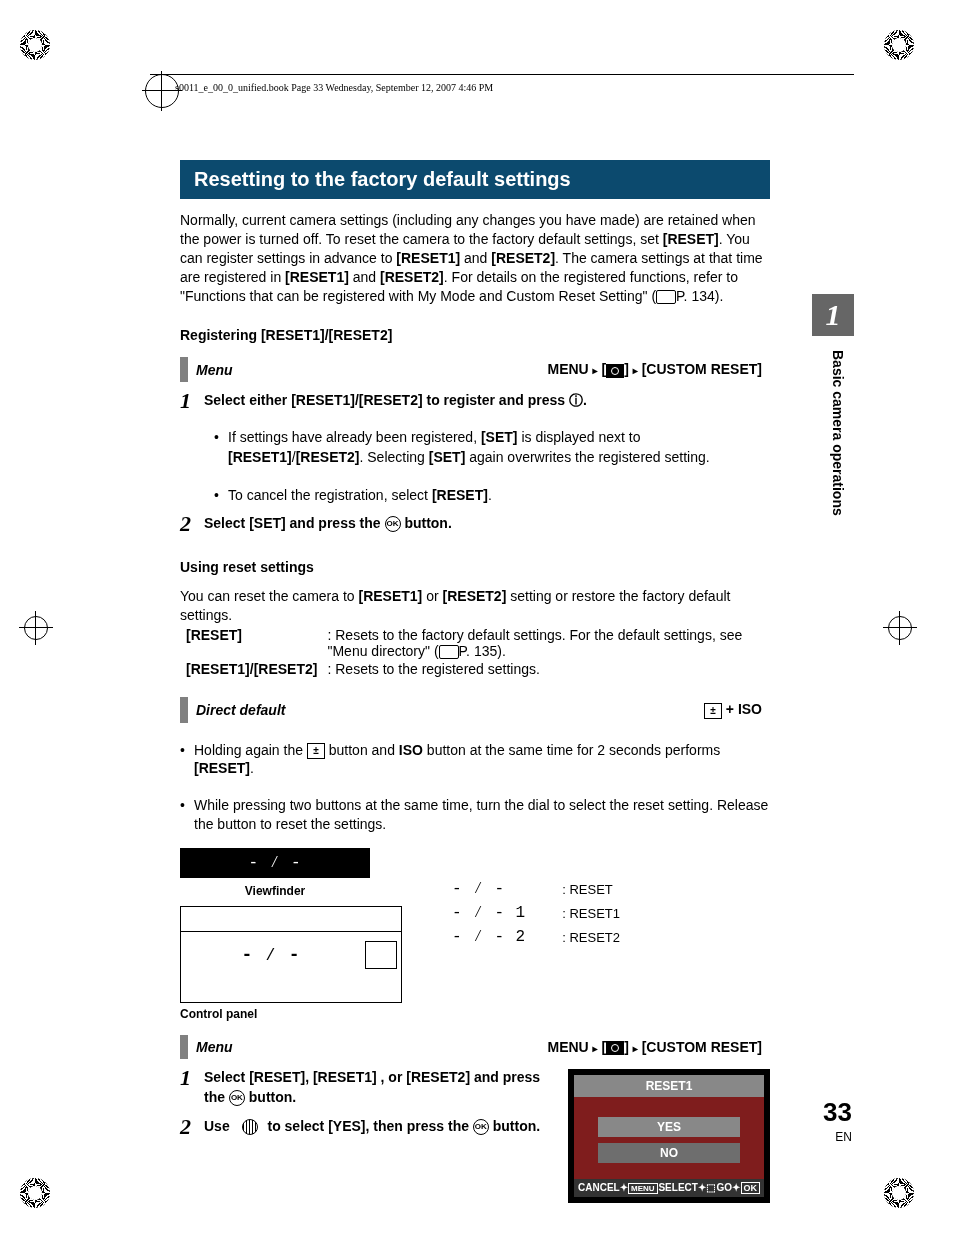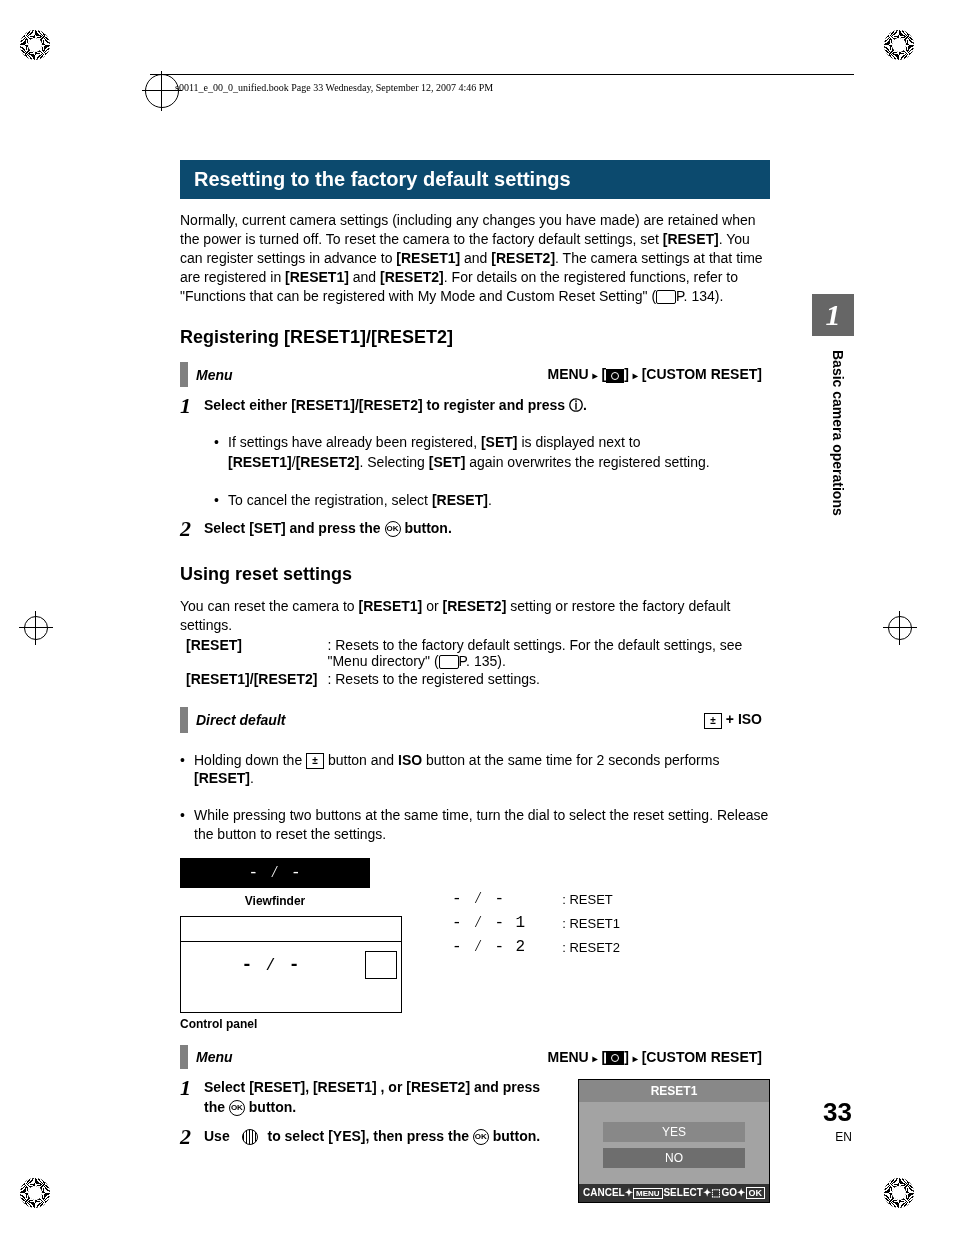--- a/index.html
+++ b/index.html
@@ -57,21 +57,21 @@
   .header-oval::after  { width:40px; height:1px; top:15px; left:-4px;}
   .content {
     position: absolute; top: 160px; left: 180px; width: 590px;
   }
   .title-bar {
     background:#0c4a6e; color:#fff; font-weight:bold; font-size:20px;
     padding: 8px 14px;
   }
   .para { line-height: 1.35; margin-top: 12px; font-size: 14px; }
   .b { font-weight: bold; }
-  .subhead { font-weight: bold; margin-top: 22px; font-size:18px;}
+  .subhead { font-weight: bold; margin-top: 22px; font-size:14px;}
   .menu-box {
     margin-top: 14px; border-left: 8px solid #808080;
     padding: 4px 8px; display:flex; align-items:center;
     font-style: italic; font-weight:bold;
   }
   .menu-path {
     margin-left: auto; font-style: normal; font-weight:bold;
     font-family: Arial, sans-serif;
   }
   .menu-path .menu-w { font-family: Arial Black, Arial, sans-serif; }
@@ -135,28 +135,28 @@
   }
   .cp-row { border-bottom:1px solid #000; height:24px; }
   .cp-main { display:flex; height:46px; align-items:center; }
   .cp-main .left { flex:1; text-align:center; font-size:18px; font-weight:bold;}
   .cp-main .right { width:30px; height:26px; border:1px solid #000; margin:4px;}
   .cp-label { font-size:12px; font-weight:bold; width:220px; margin-top:4px;}
   .reset-legend { font-size:13px; }
   .reset-legend td { padding:2px 8px; }
   .digi { font-family: "Courier New", monospace; font-size:16px; letter-spacing:1px;}
   .screen-box {
-    width:190px; background:#a3a3a3; color:#fff; font-size:12px;
-    border:1px solid #000000;
+    width:190px; background:#7f1d1d; color:#fff; font-size:12px;
+    border:6px solid #000000;
   }
   .screen-title {
     background:#888; text-align:center; font-weight:bold; padding:4px 0;
   }
   .screen-opt {
-    text-align:center; font-weight:normal; margin:6px 24px; padding:3px 0;
+    text-align:center; font-weight:bold; margin:6px 24px; padding:3px 0;
   }
   .screen-opt.sel { background:#888; }
   .screen-opt.nosel { background:#6e6e6e; }
   .screen-foot {
     background:#333; padding:3px 4px; font-size:10px; font-weight:bold;
     display:flex; justify-content:space-between;
   }
   .screen-foot span { white-space:nowrap; }
   .arrow { font-size:10px; }
   .ok-box {
@@ -269,21 +269,21 @@
   <div class="menu-box" style="margin-top:18px;">
     <span>Direct default</span>
     <span class="menu-path">
       <span class="icon-exp">±</span>
       <span class="menu-w">+ ISO</span>
     </span>
   </div>
 
   <div class="para">
     <div class="bullet" style="padding-left:0;">
-        <div><span>Holding down the </span><span class="icon-exp">±</span><span> button and </span><span class="b">ISO</span><span> button at the same time for 2 seconds performs </span><span class="b">[RESET]</span><span>.</span></div>
+        <div><span>Holding again the </span><span class="icon-exp">±</span><span> button and </span><span class="b">ISO</span><span> button at the same time for 2 seconds performs </span><span class="b">[RESET]</span><span>.</span></div>
       </div>
     <div class="bullet" style="padding-left:0;">
         <div>While pressing two buttons at the same time, turn the dial to select the reset setting. Release the button to reset the settings.</div>
       </div>
   </div>
 
   <div class="flex-row" style="margin-top:14px; align-items:flex-start;">
     <div>
       <div class="vf-box"><span class="digi">- ⁄ -</span></div>
       <div class="vf-label">Viewfinder</div>

